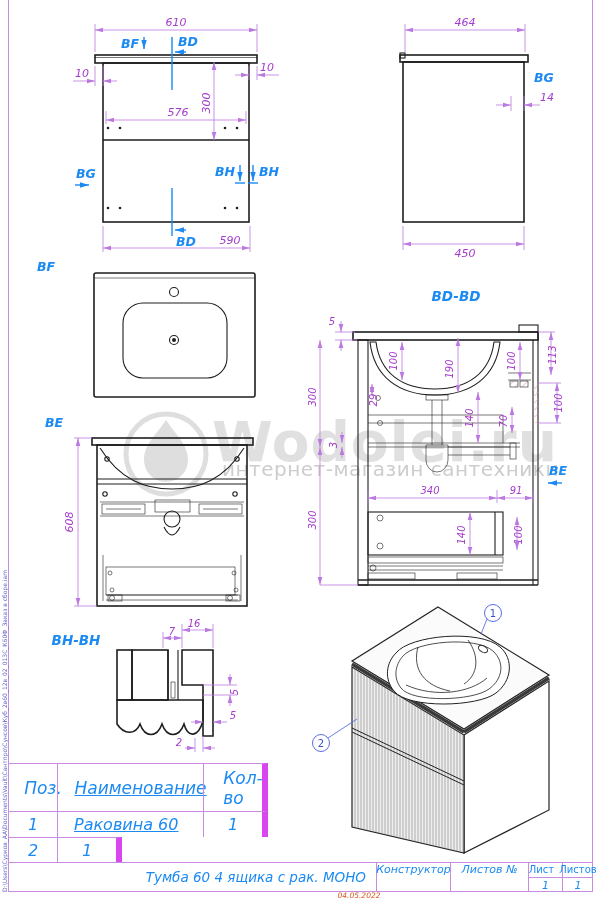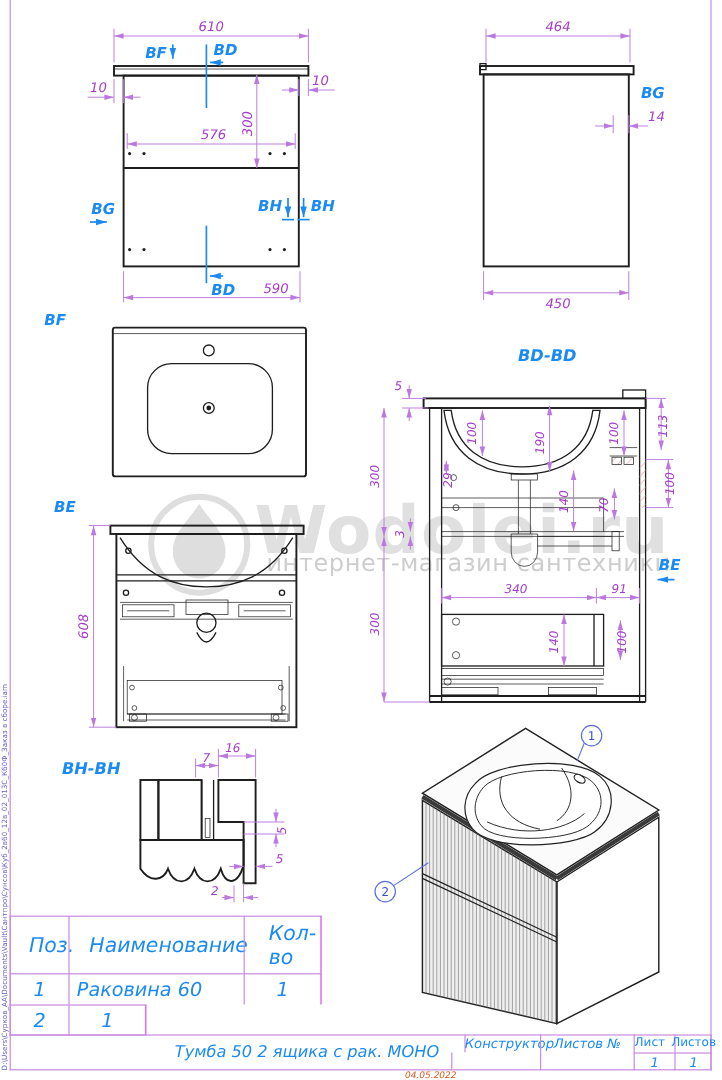--- a/index.html
+++ b/index.html
@@ -20,26 +20,26 @@
   
   .frame{background:#c88be0;}
   
   #wm-brand{color:#e0e0e0;font:bold 55px "DejaVu Sans",sans-serif;letter-spacing:1px;}
   #wm-sub{color:#cdcdcd;font:20px "DejaVu Sans",sans-serif;letter-spacing:.5px;}
   
   #parts{left:8px;top:763px;width:260px;color:#1b8af2;font:italic 16px "DejaVu Sans",sans-serif;}
   #parts .row{display:flex;}
   #parts .c{border:1px solid #c88be0;border-right:none;border-bottom:none;display:flex;
             align-items:center;justify-content:center;box-sizing:border-box;}
-  #parts .c:last-child{border-right:1px solid #d946ef;}
+  #parts .c:last-child{border-right:6px solid #d946ef;}
   #parts .row:last-child .c{border-bottom:1px solid #c88be0;}
-  #parts .cp{width:49px;}#parts .cn{width:146px;}#parts .cq{width:65px;}
+  #parts .cp{width:49px;}#parts .cn{width:146px;text-decoration:underline;}#parts .cq{width:65px;}
   #parts .hdr .c{height:48px;font-size:17px;padding-left:20px;}
   #parts .r .c{height:26px;}
-  #parts .r .cn{justify-content:flex-start;padding-left:6px;}
+  #parts .r .cn{justify-content:flex-start;padding-left:16px;}
   
   #tblock{left:8px;top:862px;width:585px;height:30px;color:#1b8af2;
           font:italic 11px "DejaVu Sans",sans-serif;}
   #tblock .cell{position:absolute;border-left:1px solid #c88be0;box-sizing:border-box;
           display:flex;align-items:center;justify-content:center;}
   #tblock .outer{position:absolute;left:0;top:0;width:585px;height:30px;
           border-top:1px solid #c88be0;border-bottom:1px solid #c88be0;
           border-right:1px solid #c88be0;box-sizing:border-box;}
   #date{left:329px;top:891px;width:60px;text-align:center;color:#d8571c;
         font:italic 7.5px "DejaVu Sans",sans-serif;}
@@ -479,22 +479,22 @@
       <div class="c cq">1</div>
     </div>
     <div class="row r">
       <div class="c cp">2</div>
       <div class="c cq">1</div>
     </div>
   </div>
 
   <div id="tblock" class="abs">
     <div class="outer"></div>
-    <div class="cell" style="left:0;top:0;width:368px;height:30px;border-left:none;justify-content:flex-end;padding-right:10px;font-size:13.5px">Тумба 50 2 ящика с рак. МОНО</div>
-    <div class="cell" style="left:379px;top:0;width:74px;height:15px">Конструктор</div>
+    <div class="cell" style="left:0;top:0;width:368px;height:30px;border-left:none;justify-content:flex-end;padding-right:10px;font-size:13.5px">Тумба 60 4 ящика с рак. МОНО</div>
+    <div class="cell" style="left:368px;top:0;width:74px;height:15px">Конструктор</div>
     <div class="cell" style="left:368px;top:15px;width:74px;height:15px"></div>
     <div class="cell" style="left:442px;top:0;width:78px;height:15px">Листов №</div>
     <div class="cell" style="left:442px;top:15px;width:78px;height:15px"></div>
     <div class="cell" style="left:520px;top:0;width:26px;height:15px;font-style:normal;font-size:10px">Лист</div>
     <div class="cell" style="left:520px;top:15px;width:34px;height:15px;border-top:1px solid #c88be0">1</div>
     <div class="cell" style="left:554px;top:0;width:31px;height:15px;font-style:normal;font-size:10px">Листов</div>
     <div class="cell" style="left:554px;top:15px;width:31px;height:15px;border-top:1px solid #c88be0">1</div>
   </div>
   <div id="date" class="abs">04.05.2022</div>
 

